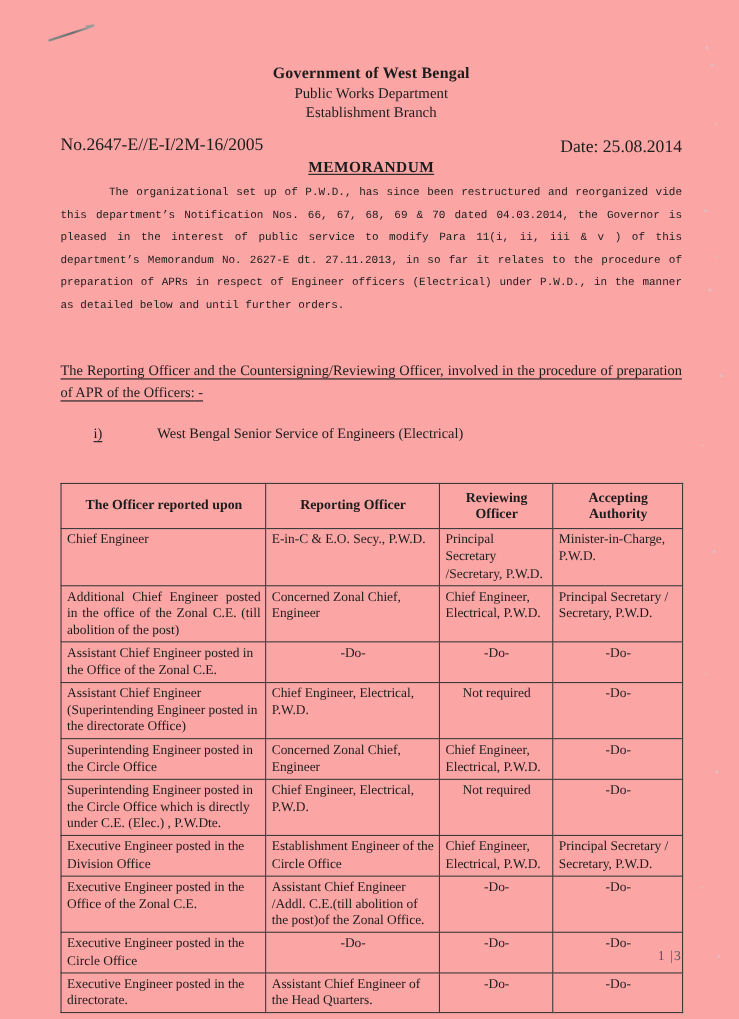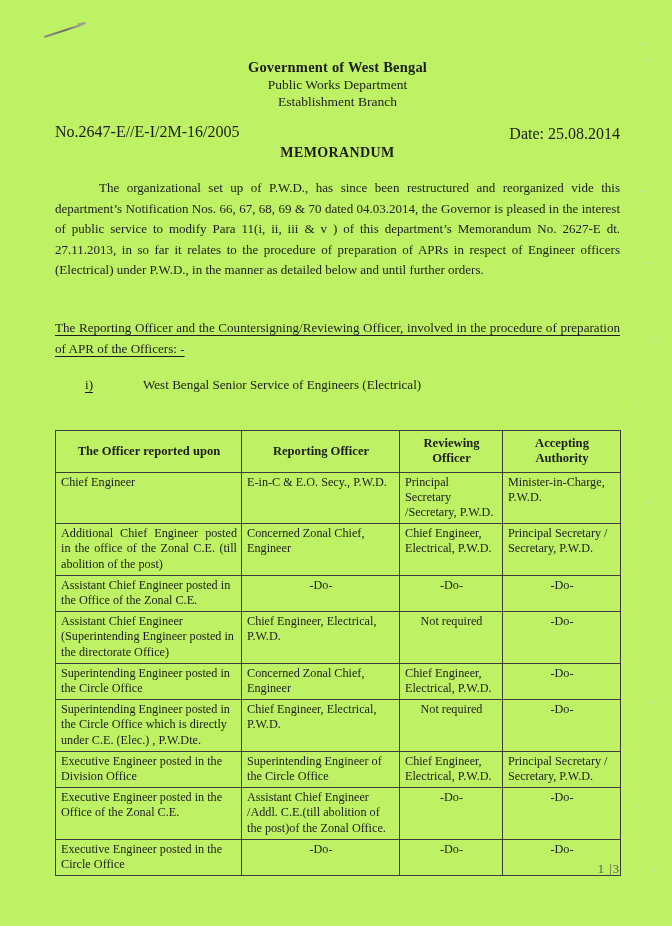--- a/index.html
+++ b/index.html
@@ -14,21 +14,21 @@
     font-family: "Liberation Serif", "DejaVu Serif", serif;
     color: #1c1c1c;
     overflow: hidden;
   }
 
   .page {
     position: absolute;
     left: 0; top: 0;
     width: 672px;
     height: 926px;
-    background: #bef264;
+    background: #fca5a5;
   }
 
   
   .speck {
     position: absolute;
     background: #cfcfcf;
     opacity: .55;
     border-radius: 50%;
   }
 
@@ -95,30 +95,32 @@
   }
 
   .memo-title {
     text-align: center;
     font-weight: bold;
     font-size: 14px;
     margin-top: 4px;
     letter-spacing: .4px;
   }
   .memo-title span {
+    text-decoration: underline;
     text-underline-offset: 2px;
   }
 
   .body-para {
-    margin-top: 17px;
-    font-size: 13px;
+    margin-top: 5px;
+    font-size: 10px;
     line-height: 20.6px;
     text-align: justify;
     text-indent: 44px;
     hyphens: none;
+    font-family: Liberation Mono, monospace;
   }
 
   .section-head {
     margin-top: 37px;
     font-size: 13.1px;
     line-height: 20.6px;
     text-align: justify;
     text-decoration: underline;
     text-underline-offset: 2.5px;
   }
@@ -281,36 +283,42 @@
           <td class="mid">-Do-</td>
         </tr>
         <tr>
           <td>Superintending Engineer posted in the Circle Office which is directly under C.E. (Elec.) , P.W.Dte.</td>
           <td>Chief Engineer, Electrical, P.W.D.</td>
           <td class="mid">Not required</td>
           <td class="mid">-Do-</td>
         </tr>
         <tr>
           <td>Executive Engineer posted in the Division Office</td>
-          <td>Superintending Engineer of the Circle Office</td>
+          <td>Establishment Engineer of the Circle Office</td>
           <td>Chief Engineer, Electrical, P.W.D.</td>
           <td>Principal Secretary / Secretary, P.W.D.</td>
         </tr>
         <tr>
           <td>Executive Engineer posted in the Office of the Zonal C.E.</td>
           <td>Assistant Chief Engineer /Addl. C.E.(till abolition of the post)of the Zonal Office.</td>
           <td style="text-align:center;">-Do-</td>
           <td style="text-align:center;">-Do-</td>
         </tr>
         <tr>
           <td>Executive Engineer posted in the Circle Office</td>
           <td class="mid">-Do-</td>
           <td class="mid">-Do-</td>
           <td class="mid">-Do-</td>
         </tr>
+        <tr>
+          <td>Executive Engineer posted in the directorate.</td>
+          <td>Assistant Chief Engineer of the Head Quarters.</td>
+          <td style="text-align:center;">-Do-</td>
+          <td style="text-align:center;">-Do-</td>
+        </tr>
       </tbody>
     </table>
 
   </div>
 
   <div class="pagenum">1 |3</div>
 
 </div>
 
 </body></html>

